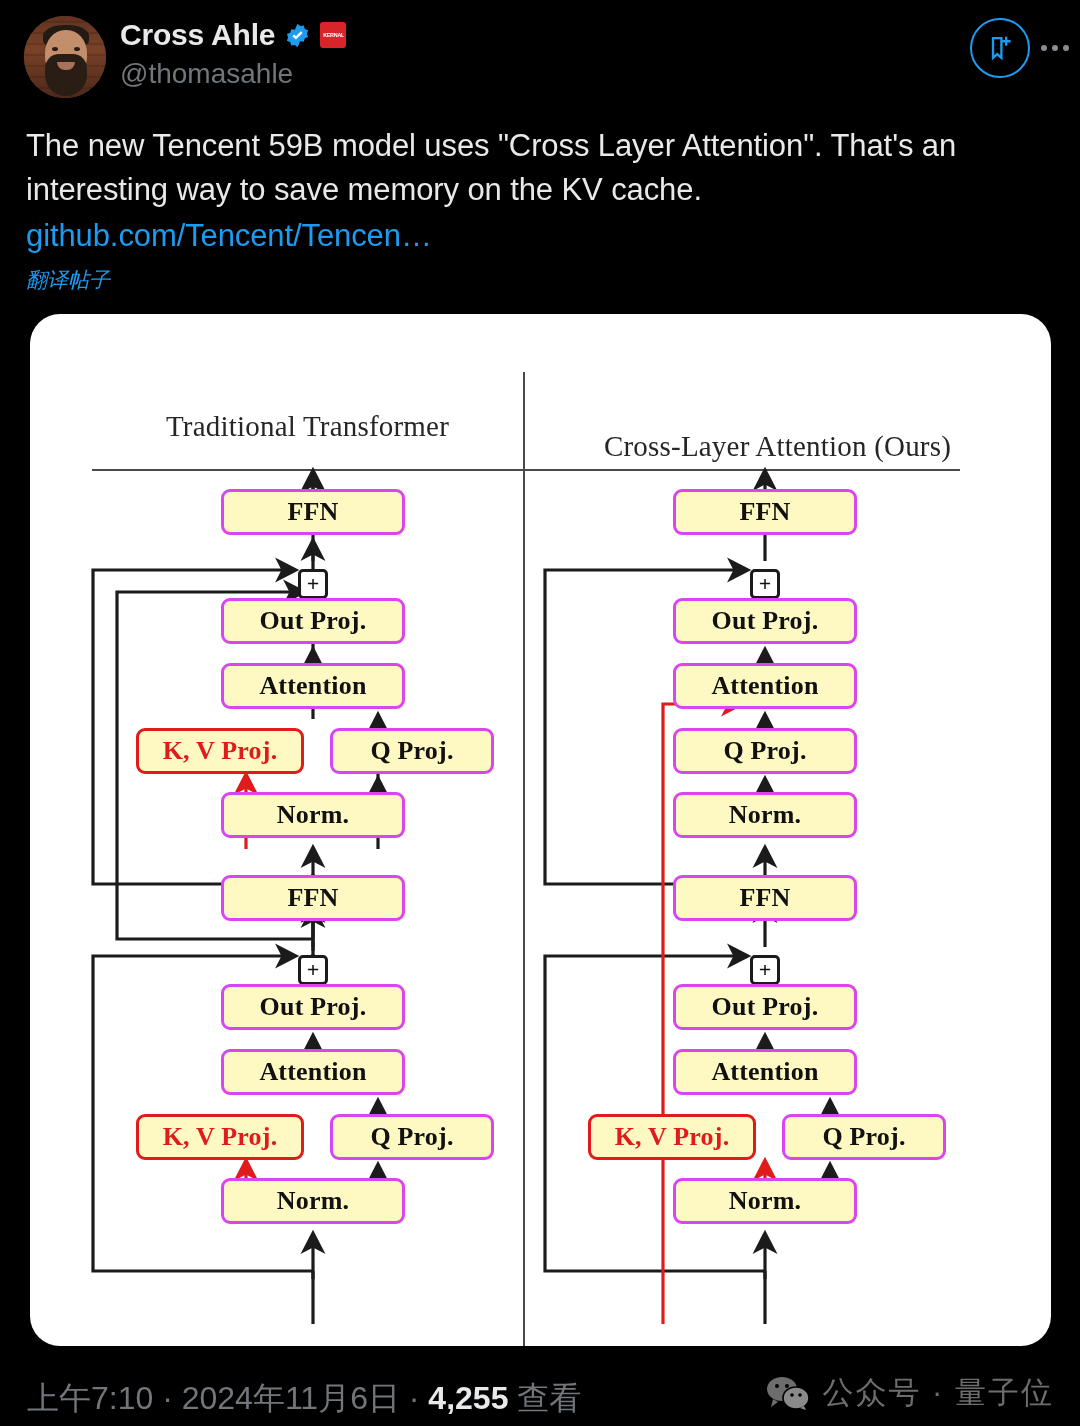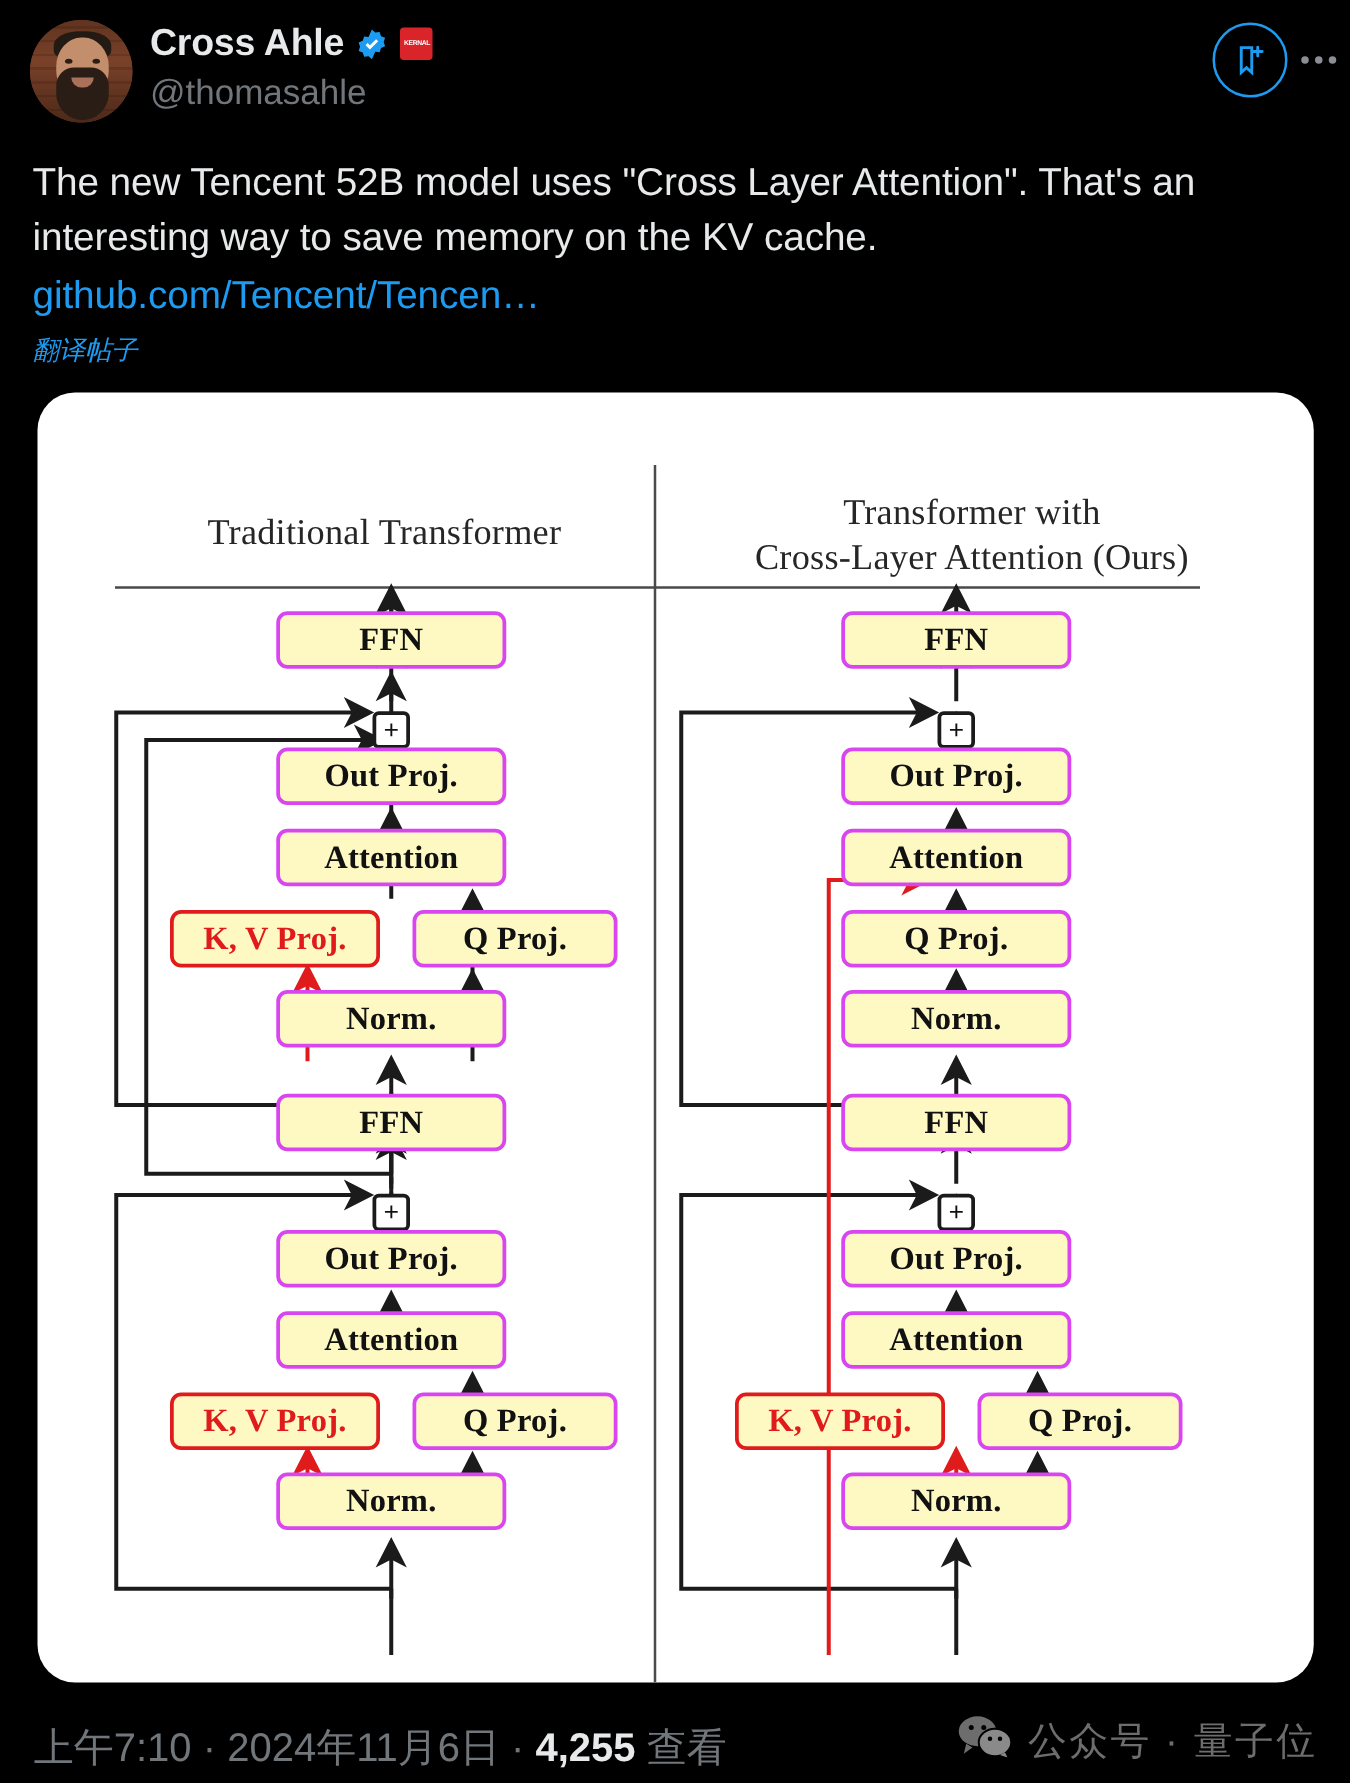--- a/index.html
+++ b/index.html
@@ -248,20 +248,21 @@
     left: 27px; top: 1377px;
     font-size: 32px;
     color: #71767b;
     white-space: nowrap;
   }
   .footer-meta b { color: #e7e9ea; font-weight: bold; }
   .wm {
     position: absolute;
     right: 26px; top: 1372px;
     display: flex;
+    align-items: center;
     gap: 12px;
     color: #6d6d6d;
     font-size: 31px;
     letter-spacing: 2px;
   }
   .wechat-icon { width: 44px; height: 34px; display: block; }
 </style>
 </head>
 <body>
 
@@ -300,34 +301,34 @@
   </div>
 
   <div class="more-btn">
     <i></i>
     <i></i>
     <i></i>
   </div>
 </div>
 
 <div class="tweet-text">
-  <span>The new Tencent 52B model uses "Cross Layer Attention". That's an</span>
+  <span>The new Tencent 59B model uses "Cross Layer Attention". That's an</span>
   <span>interesting way to save memory on the KV cache.</span>
   <span class="tweet-link">github.com/Tencent/Tencen…</span>
 </div>
 <div class="translate-link">翻译帖子</div>
 
 <div class="media-card">
   <div class="diagram">
 
     <div class="col-title left">
       <span>Traditional Transformer</span>
     </div>
     <div class="col-title right">
-      <span>Transformer with</span><br>
+      <br>
       <span>Cross-Layer Attention (Ours)</span>
     </div>
 
     <div class="v-divider"></div>
     <div class="h-rule"></div>
 
     <svg class="wires" viewBox="0 0 1021 1032">
       <defs>
         <marker id="ah" markerWidth="9" markerHeight="9" refX="3.2" refY="4.5" orient="auto">
           <path d="M0.4,0.6 L8,4.5 L0.4,8.4 L2.4,4.5 Z" fill="#1b1b1b"></path>

